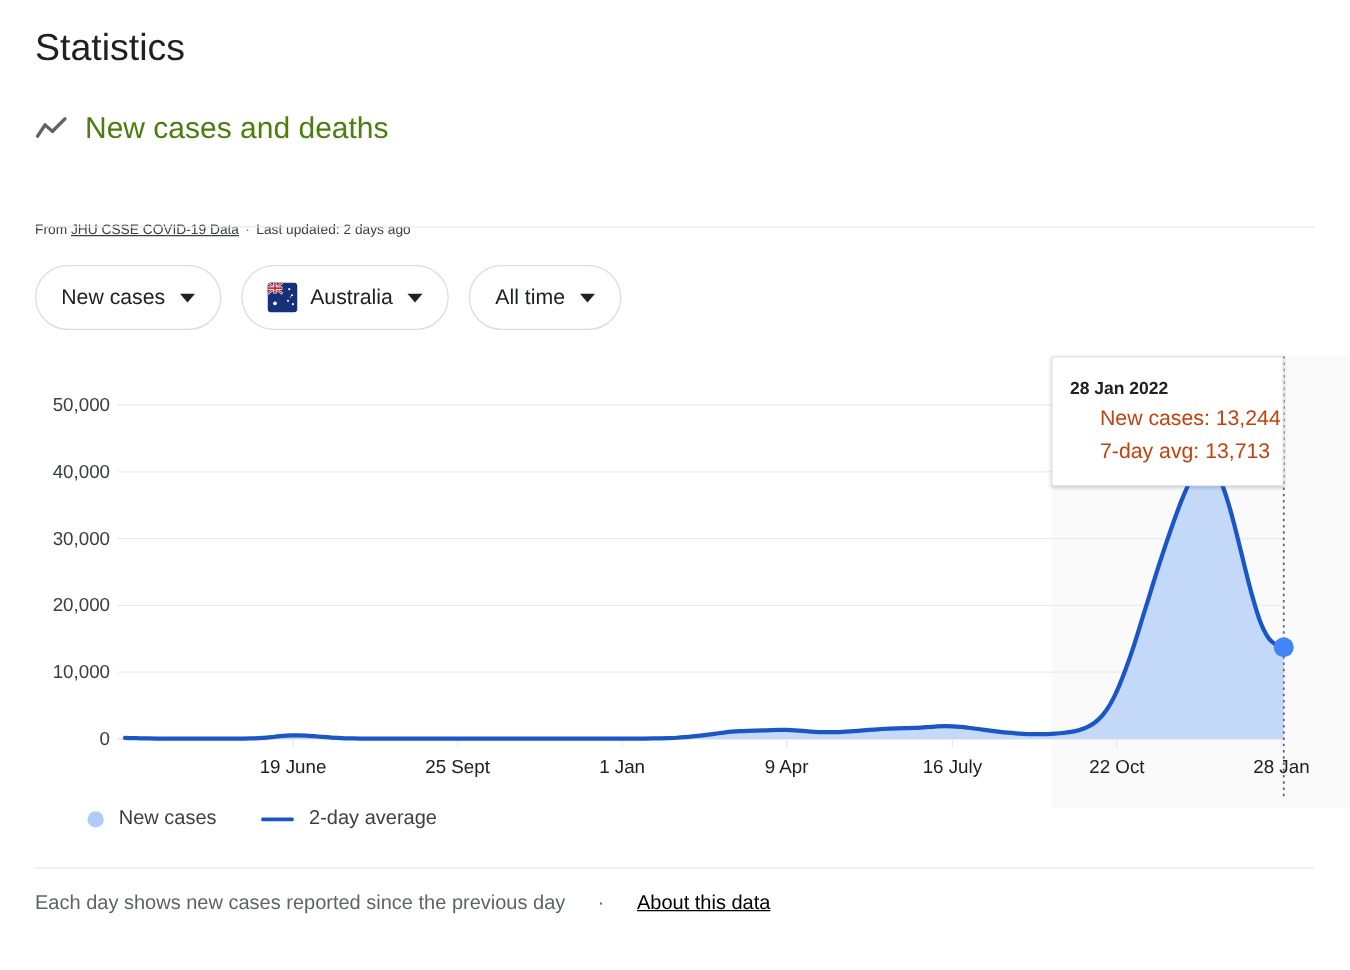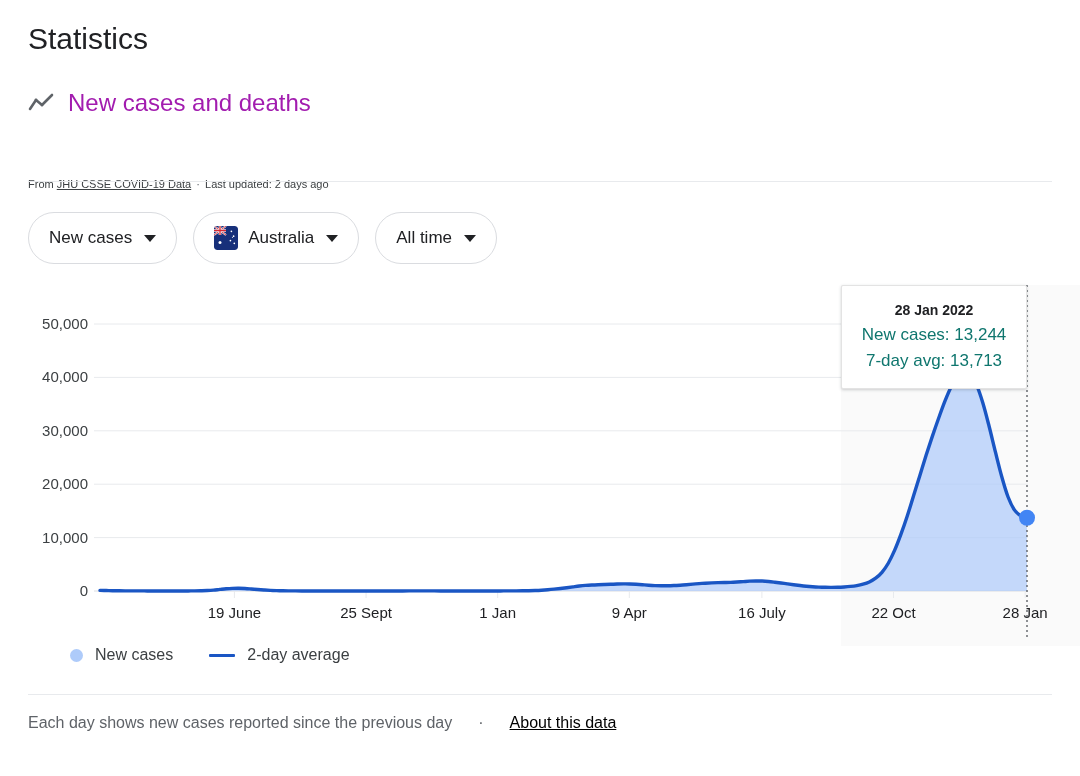--- a/index.html
+++ b/index.html
@@ -10,21 +10,21 @@
   body {
     width: 1080px;
     height: 776px;
     font-family: "Liberation Sans", sans-serif;
     color: #202124;
     -webkit-font-smoothing: antialiased;
     position: relative;
     overflow: hidden;
   }
 
-  .page { position: relative; width: 1080px; height: 776px; text-align: center; }
+  .page { position: relative; width: 1080px; height: 776px; }
 
   
   .page-title {
     position: absolute;
     left: 28px;
     top: 20px;
     font-size: 30px;
     line-height: 38px;
     font-weight: 400;
     color: #202124;
@@ -37,21 +37,21 @@
     top: 88px;
     display: flex;
     align-items: center;
     gap: 14px;
   }
   .trend-icon { width: 26px; height: 22px; display: block; }
   .section-title {
     font-size: 24px;
     line-height: 30px;
     font-weight: 400;
-    color: #a21caf;
+    color: #4d7c0f;
   }
 
   .source-line {
     position: absolute;
     left: 28px;
     top: 132px;
     font-size: 11px;
     line-height: 22px;
     color: #3c4043;
     white-space: nowrap;
@@ -154,23 +154,24 @@
   }
   .tt-date {
     font-size: 14px;
     font-weight: bold;
     color: #202124;
     line-height: 24px;
     white-space: nowrap;
   }
   .tt-row {
     font-size: 17px;
-    color: #0f766e;
+    color: #c2410c;
     line-height: 26px;
     white-space: nowrap;
+    margin-left: 24px;
   }
 
   
   .legend {
     position: absolute;
     left: 70px;
     top: 646px;
     display: flex;
     align-items: center;
     gap: 36px;

